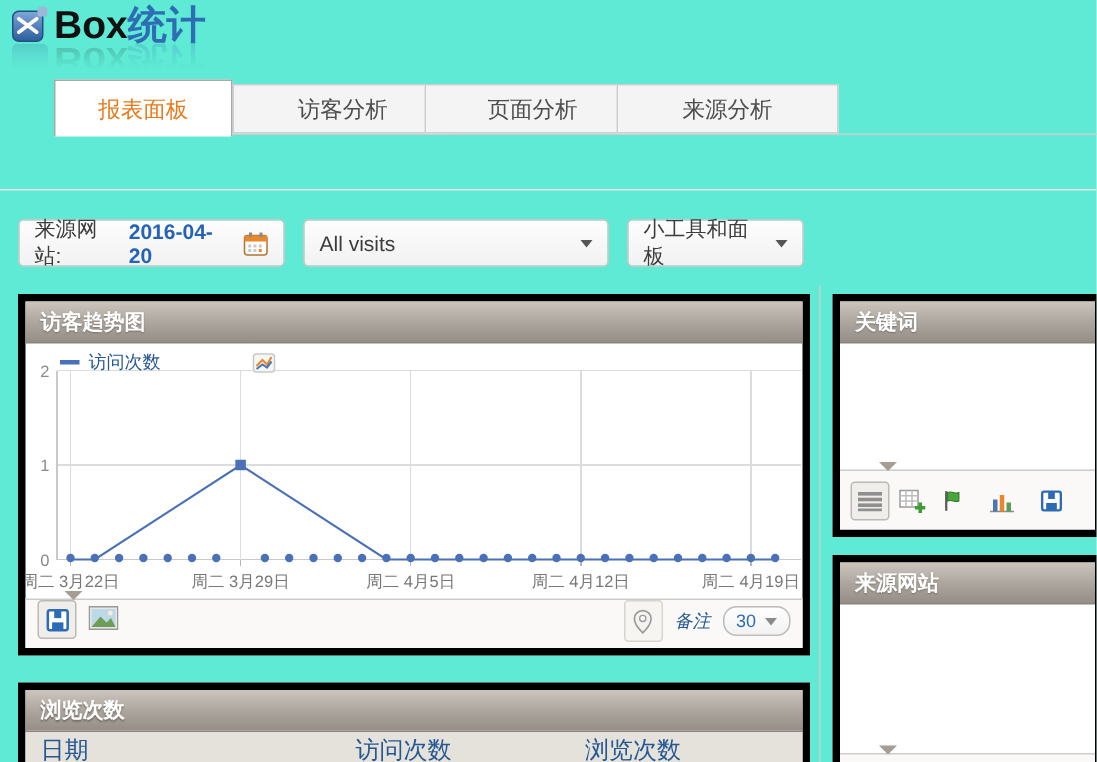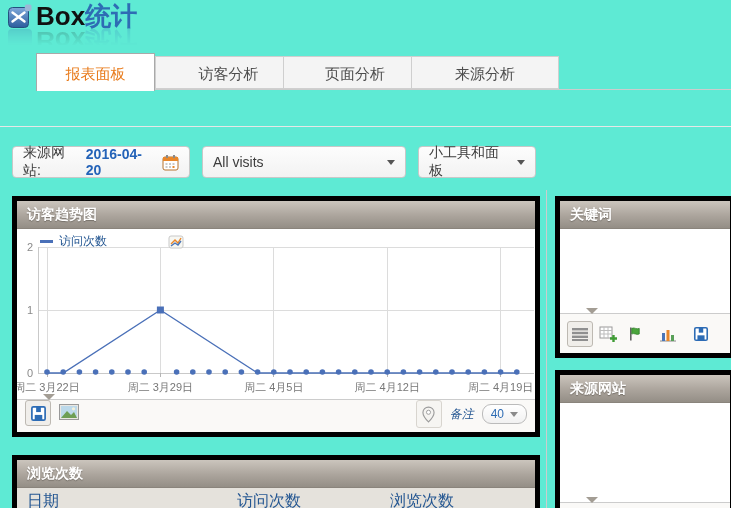--- a/index.html
+++ b/index.html
@@ -241,21 +241,21 @@
       </span>
       <div class="footer-right">
         <span class="pinbox">
           <svg width="13" height="17" viewBox="0 0 14 18">
             <path d="M7 1 C3.7 1 1 3.6 1 6.8 C1 11 7 17 7 17 S13 11 13 6.8 C13 3.6 10.3 1 7 1 Z" fill="#f4f3f0" stroke="#9a9a9a" stroke-width="1.2"></path>
             <circle cx="7" cy="6.6" r="2.2" fill="#fff" stroke="#9a9a9a"></circle>
           </svg>
         </span>
         <span class="annotation-label">备注</span>
         <span class="mini-select">
-          <span>40</span>
+          <span>30</span>
           <span class="caret" style="margin-left:0;border-top-color:#8a8a8a;"></span>
         </span>
       </div>
     </div>
   </div>
 
   <div class="panel kwpanel">
     <div class="panel-header">关键词</div>
     <div style="height:94px;"></div>
     <div class="panel-footer">

